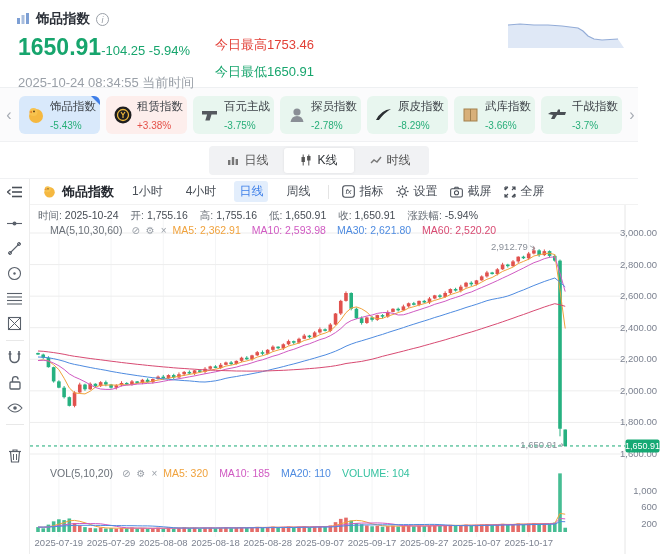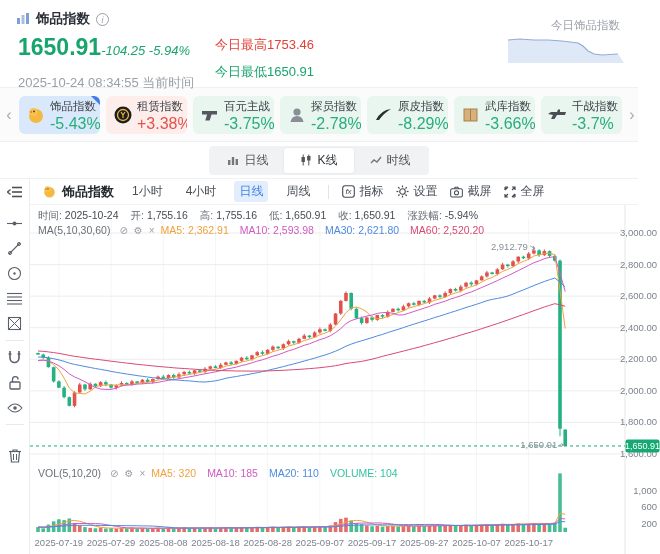--- a/index.html
+++ b/index.html
@@ -7,39 +7,39 @@
   .app{width:638px;height:554px;position:relative;background:#fff;}
   
   .top{height:88px;position:relative;border-bottom:1px solid #eef0f2;box-sizing:border-box;}
   .t-row1{display:flex;align-items:center;gap:6px;padding:10px 0 0 16px;}
   .t-title{font-size:13.5px;font-weight:bold;color:#2b3038;}
   .info-circ{width:13px;height:13px;border:1px solid #9aa0a8;border-radius:50%;color:#9aa0a8;font-size:9px;line-height:13px;text-align:center;font-style:italic;box-sizing:border-box;}
   .t-grid{display:flex;padding-left:18px;margin-top:6px;}
   .col-main{width:197px;}
   .price-line{display:flex;align-items:baseline;}
   .big-price{font-size:23px;font-weight:bold;color:#17a56d;}
-  .chg{font-size:13px;color:#17a56d;font-style:italic;}
+  .chg{font-size:13px;color:#17a56d;}
   .time-line{font-size:13px;color:#9aa0a8;margin-top:13px;}
   .col-hl{padding-top:2px;}
   .hi{font-size:13px;color:#e23f36;}
   .lo{font-size:13px;color:#17a56d;margin-top:9px;}
   .spark{position:absolute;right:14px;top:18px;width:116px;}
   .spark-label{font-size:11.5px;color:#9aa0a8;text-align:right;padding-right:4px;}
   
   .cards-bar{height:54px;background:#fbfbfc;border-bottom:1px solid #f0f1f3;display:flex;align-items:center;padding:0 2px;box-sizing:border-box;}
   .chev{color:#a6abb3;font-size:16px;width:14px;text-align:center;cursor:pointer;flex:none;}
   .card{position:relative;width:81px;height:38px;border-radius:6px;margin:0 3px;display:flex;align-items:center;padding-left:6px;box-sizing:border-box;overflow:hidden;flex:none;cursor:pointer;}
   .card.down{background:#e8f6ef;}
   .card.up{background:#fdeeec;}
   .card.sel{background:#d9e9fb;}
   .card.sel::after{content:"";position:absolute;top:0;right:0;border-style:solid;border-width:0 9px 9px 0;border-color:transparent #3f7ee8 transparent transparent;}
   .card .cicon{width:22px;height:20px;flex:none;display:flex;align-items:center;justify-content:center;}
   .card .ctxt{margin-left:3px;line-height:1.15;}
   .card .cname{font-size:11.5px;color:#3a3f45;font-weight:500;white-space:nowrap;}
-  .card .cpct{font-size:16px;}
+  .card .cpct{font-size:10px;}
   .pct-down{color:#27ae79;}
   .pct-up{color:#e4524a;}
   
   .view-tabs{height:36px;display:flex;align-items:center;justify-content:center;background:#fff;}
   .vt-group{display:flex;background:#f1f2f4;border-radius:4px;padding:2px;}
   .vt{display:flex;align-items:center;gap:5px;font-size:12px;color:#555;padding:4px 16px;border-radius:3px;cursor:pointer;}
   .vt.sel{background:#fff;color:#2f3338;box-shadow:0 0 3px rgba(0,0,0,.08);}
   
   .chart-panel{position:relative;height:376px;border-top:1px solid #f0f1f3;box-sizing:border-box;}
   .left-col{position:absolute;left:0;top:0;bottom:0;width:30px;border-right:1px solid #ededed;box-sizing:border-box;display:flex;flex-direction:column;align-items:center;}
@@ -50,21 +50,21 @@
   .tb-range{cursor:pointer;padding:2px 5px;border-radius:3px;}
   .tb-range.sel{background:#e3eefc;color:#3d7fe8;}
   .tb-sep{width:1px;height:14px;background:#e4e4e4;}
   .tb-btn{display:flex;align-items:center;gap:4px;cursor:pointer;color:#454b54;}
   .chart-body{position:absolute;left:30px;top:26px;right:0;bottom:0;}
   #chart-svg{position:absolute;left:0;top:0;}
   .ov{position:absolute;left:8px;font-size:10.5px;color:#5b6169;white-space:nowrap;z-index:3;}
   .ov .lab{color:#6a7078;}
   .ov .val{color:#464c54;margin-right:12px;}
   .ov .mi{color:#9aa0a8;margin:0 3px;font-size:10px;cursor:pointer;}
-  .ov .mtitle{color:#6a7078;margin-right:6px;}
+  .ov .mtitle{color:#6a7078;margin-right:6px;margin-left:12px;}
   .ov .mit{margin-right:11px;}
   svg text{font-family:"Liberation Sans","DejaVu Sans",sans-serif;}
 </style>
 </head>
 <body>
 
 <div class="app">
 
   <header class="top">
     <div class="t-row1">
@@ -83,21 +83,20 @@
           <span class="chg">-104.25 -5.94%</span>
         </div>
         <div class="time-line">2025-10-24 08:34:55 当前时间</div>
       </div>
       <div class="col-hl">
         <div class="hi">今日最高1753.46</div>
         <div class="lo">今日最低1650.91</div>
       </div>
     </div>
     <div class="spark">
-      <div class="spark-label">今日饰品指数</div>
       <svg id="spark-svg" width="116" height="30" viewBox="0 0 116 30">
           <path d="M0,7 L12,6 L26,7 L40,7 L54,8 L62,9 L70,10 L75,13 L80,18 L86,21 L94,22 L110,21 L116,30 L0,30 Z" fill="#dfe8f6" stroke="none"></path>
           <path d="M0,7 L12,6 L26,7 L40,7 L54,8 L62,9 L70,10 L75,13 L80,18 L86,21 L94,22 L110,21" fill="none" stroke="#93acd7" stroke-width="1.2"></path>
         </svg>
     </div>
   </header>
 
   <div class="cards-bar">
     <span class="chev">‹</span>
 

